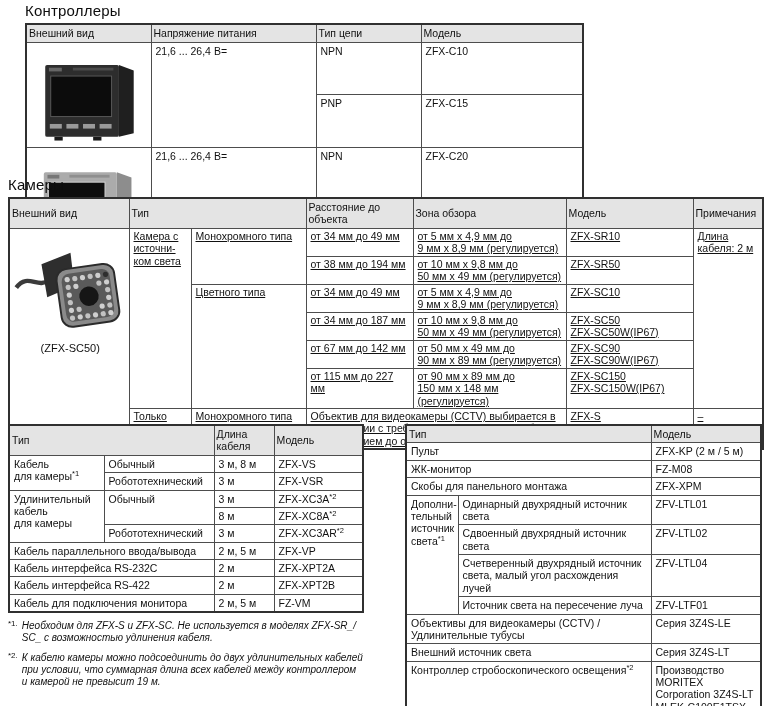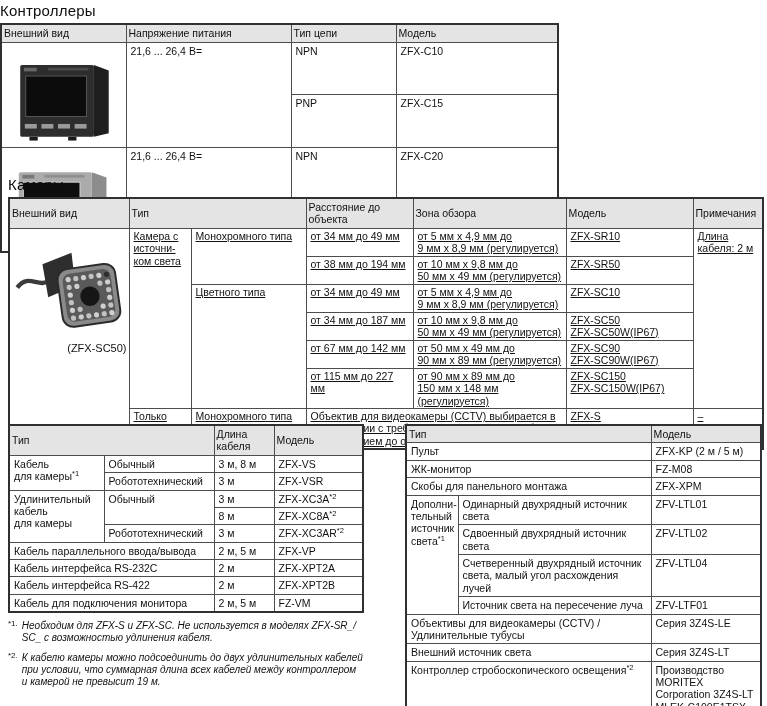--- a/index.html
+++ b/index.html
@@ -22,33 +22,33 @@
     padding: 2px 4px; vertical-align: top; text-align: left;
     white-space: pre-line; overflow: hidden;
   }
   th {
     background: #e4e4e4; text-align: left; vertical-align: middle;
     font-weight: 400; white-space: normal; padding: 2px 2px;
   }
   sup { font-size: 7.5px; line-height: 0; vertical-align: super; }
   .cam-td { padding: 1px 4px; text-decoration: underline; }
   .img-cell { text-align: center; vertical-align: middle; padding: 2px; }
-  .cam-img-cell { vertical-align: top; padding: 4px 2px 2px 4px; text-align: right; }
+  .cam-img-cell { vertical-align: top; padding: 4px 2px 2px 4px; text-align: center; }
   .caption { font-size: 11px; margin-top: 2px; white-space: nowrap; }
   .footnotes { margin-top: 7px; }
   .fn { display: flex; gap: 4px; margin-bottom: 7px; font-size: 10px; line-height: 1.22; }
   .fn-marker { font-size: 8px; transform: translateY(-1px); white-space: nowrap; }
   .fn-text { flex: 1; font-style: italic; }
   .h30 { height: 30px; } .h32 { height: 32px; margin-top: 16px; } .h28 { height: 28px; }
   .h18 { height: 18px; } .h14 { height: 14px; margin-top: 31px; } .h16 { height: 16px; }
 </style>
 </head>
 <body>
 
-<div class="sec" style="left:0; top:2px; width:606px;">
+<div class="sec" style="left:25px; top:2px; width:606px;">
   <h2 class="sec-title">Контроллеры</h2>
   <table style="width:557px;">
     <colgroup>
         <col style="width:125px">
         <col style="width:165px">
         <col style="width:105px">
         <col style="width:162px">
       </colgroup>
     <tbody>
         <tr class="h18">

